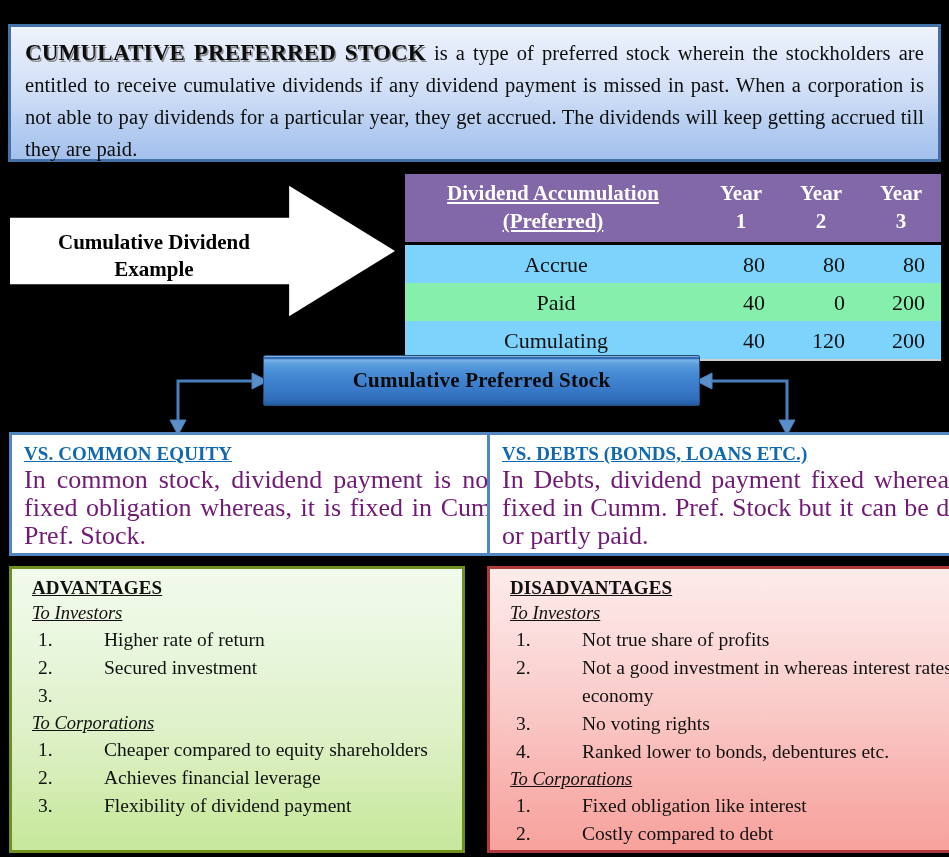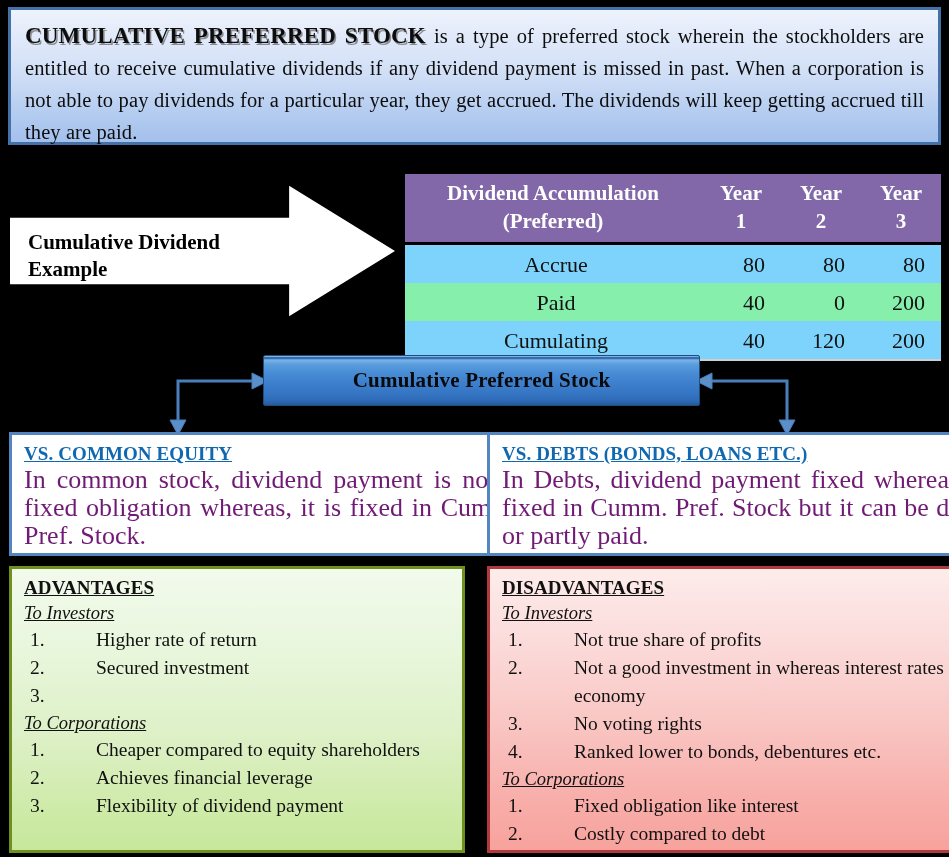--- a/index.html
+++ b/index.html
@@ -16,21 +16,21 @@
     width: 949px;
     height: 857px;
     background: #000000;
     overflow: hidden;
   }
 
   
   #definition-banner {
     position: absolute;
     left: 8px;
-    top: 7px;
+    top: 24px;
     width: 933px;
     height: 138px;
     box-sizing: border-box;
     border: 3px solid #4472a8;
     background: linear-gradient(to bottom, #eef3fc 0%, #e3ebfa 18%, #cfdef6 50%, #b4ccf0 78%, #a3c0ec 100%);
     padding: 10px 14px 6px 14px;
   }
   #definition-text {
     font-size: 20.5px;
     line-height: 32px;
@@ -59,20 +59,21 @@
     inset: 0;
     background: #ffffff;
     -webkit-clip-path: polygon(0% 25.5%, 72.5% 25.5%, 72.5% 2%, 100% 50%, 72.5% 98%, 72.5% 74.5%, 0% 74.5%);
     clip-path: polygon(0% 25.5%, 72.5% 25.5%, 72.5% 2%, 100% 50%, 72.5% 98%, 72.5% 74.5%, 0% 74.5%);
   }
   #example-arrow-label {
     position: absolute;
     left: 18px;
     top: 46px;
     width: 252px;
+    text-align: center;
     font-size: 21px;
     font-weight: bold;
     line-height: 27px;
     color: #000000;
   }
 
   
   #dividend-table {
     position: absolute;
     left: 405px;
@@ -91,20 +92,21 @@
     color: #ffffff;
     font-weight: bold;
     font-size: 21px;
     line-height: 28px;
     vertical-align: middle;
     border-bottom: 3px solid #000000;
     padding: 5px 0 7px 0;
   }
   #dividend-table thead th.metric-head {
     text-align: center;
+    text-decoration: underline;
   }
   #dividend-table thead th.year-head {
     text-align: center;
   }
   #dividend-table thead th .yr-line2 {
     display: block;
   }
   #dividend-table tbody td {
     font-size: 22px;
     line-height: 25px;
@@ -196,21 +198,21 @@
     text-align: justify;
     text-justify: inter-word;
   }
 
   
   .listbox {
     position: absolute;
     top: 566px;
     height: 287px;
     box-sizing: border-box;
-    padding: 6px 10px 4px 12px;
+    padding: 6px 10px 4px 20px;
     overflow: hidden;
   }
   #box-advantages {
     left: 9px;
     width: 456px;
     border: 3px solid #6f8f1e;
     background: linear-gradient(to bottom, #f2faec 0%, #eaf7df 25%, #ddf0c6 60%, #cdeaa6 88%, #c7e79c 100%);
   }
   #box-disadvantages {
     left: 487px;

